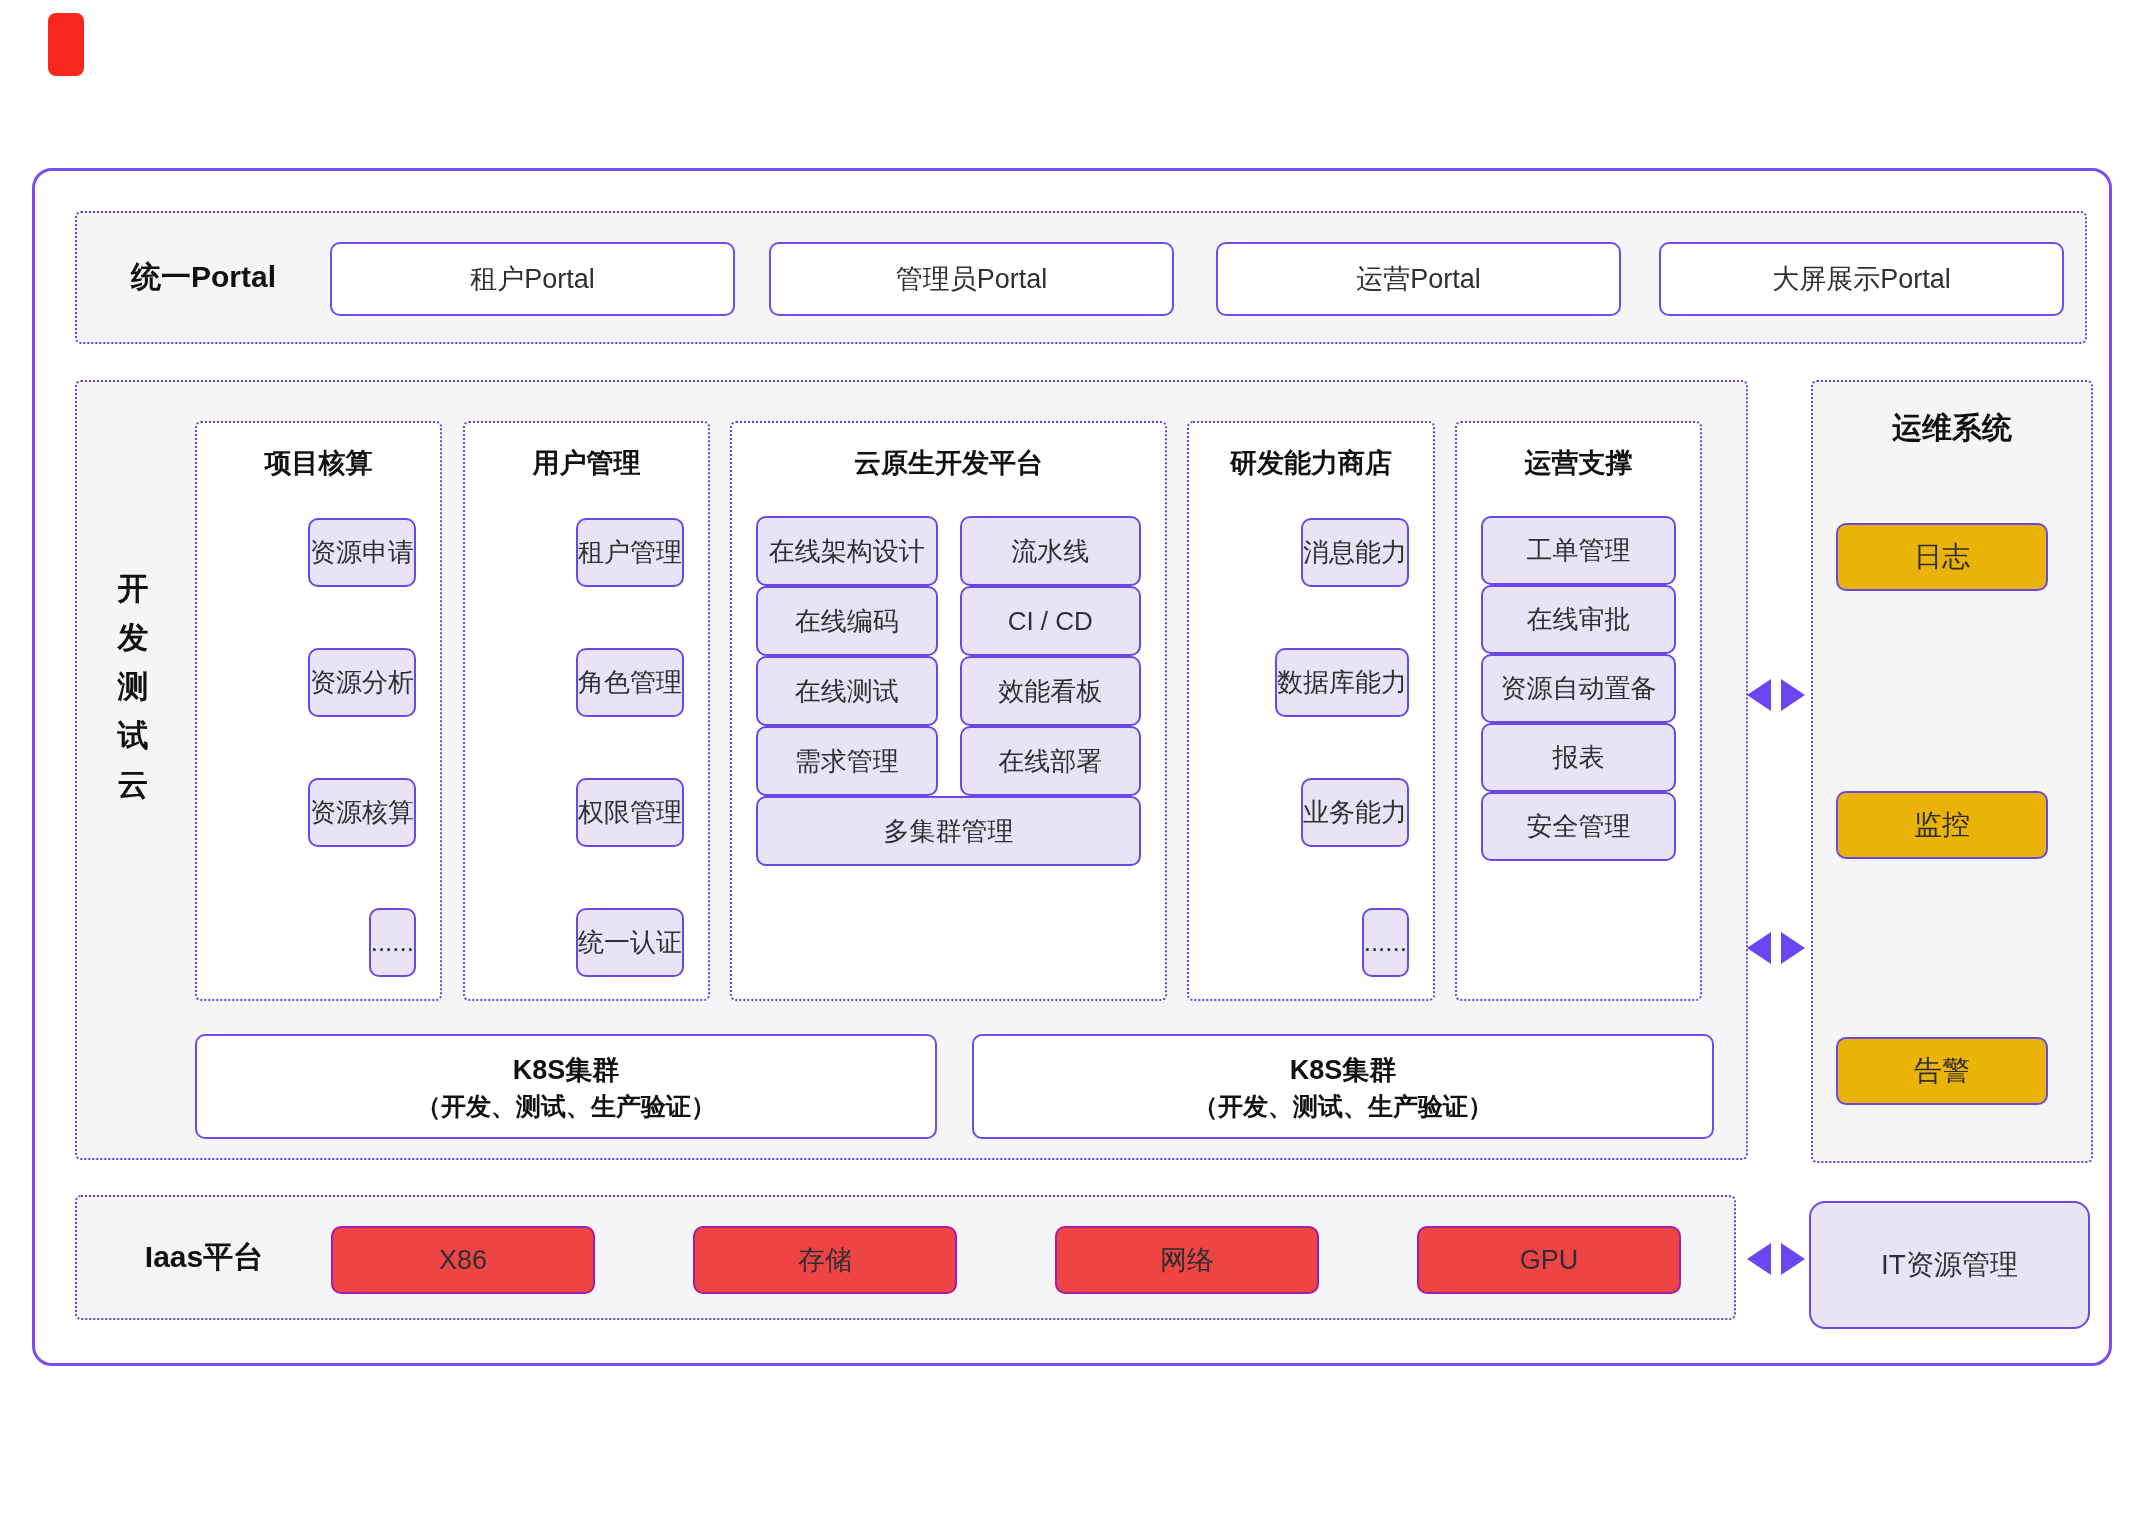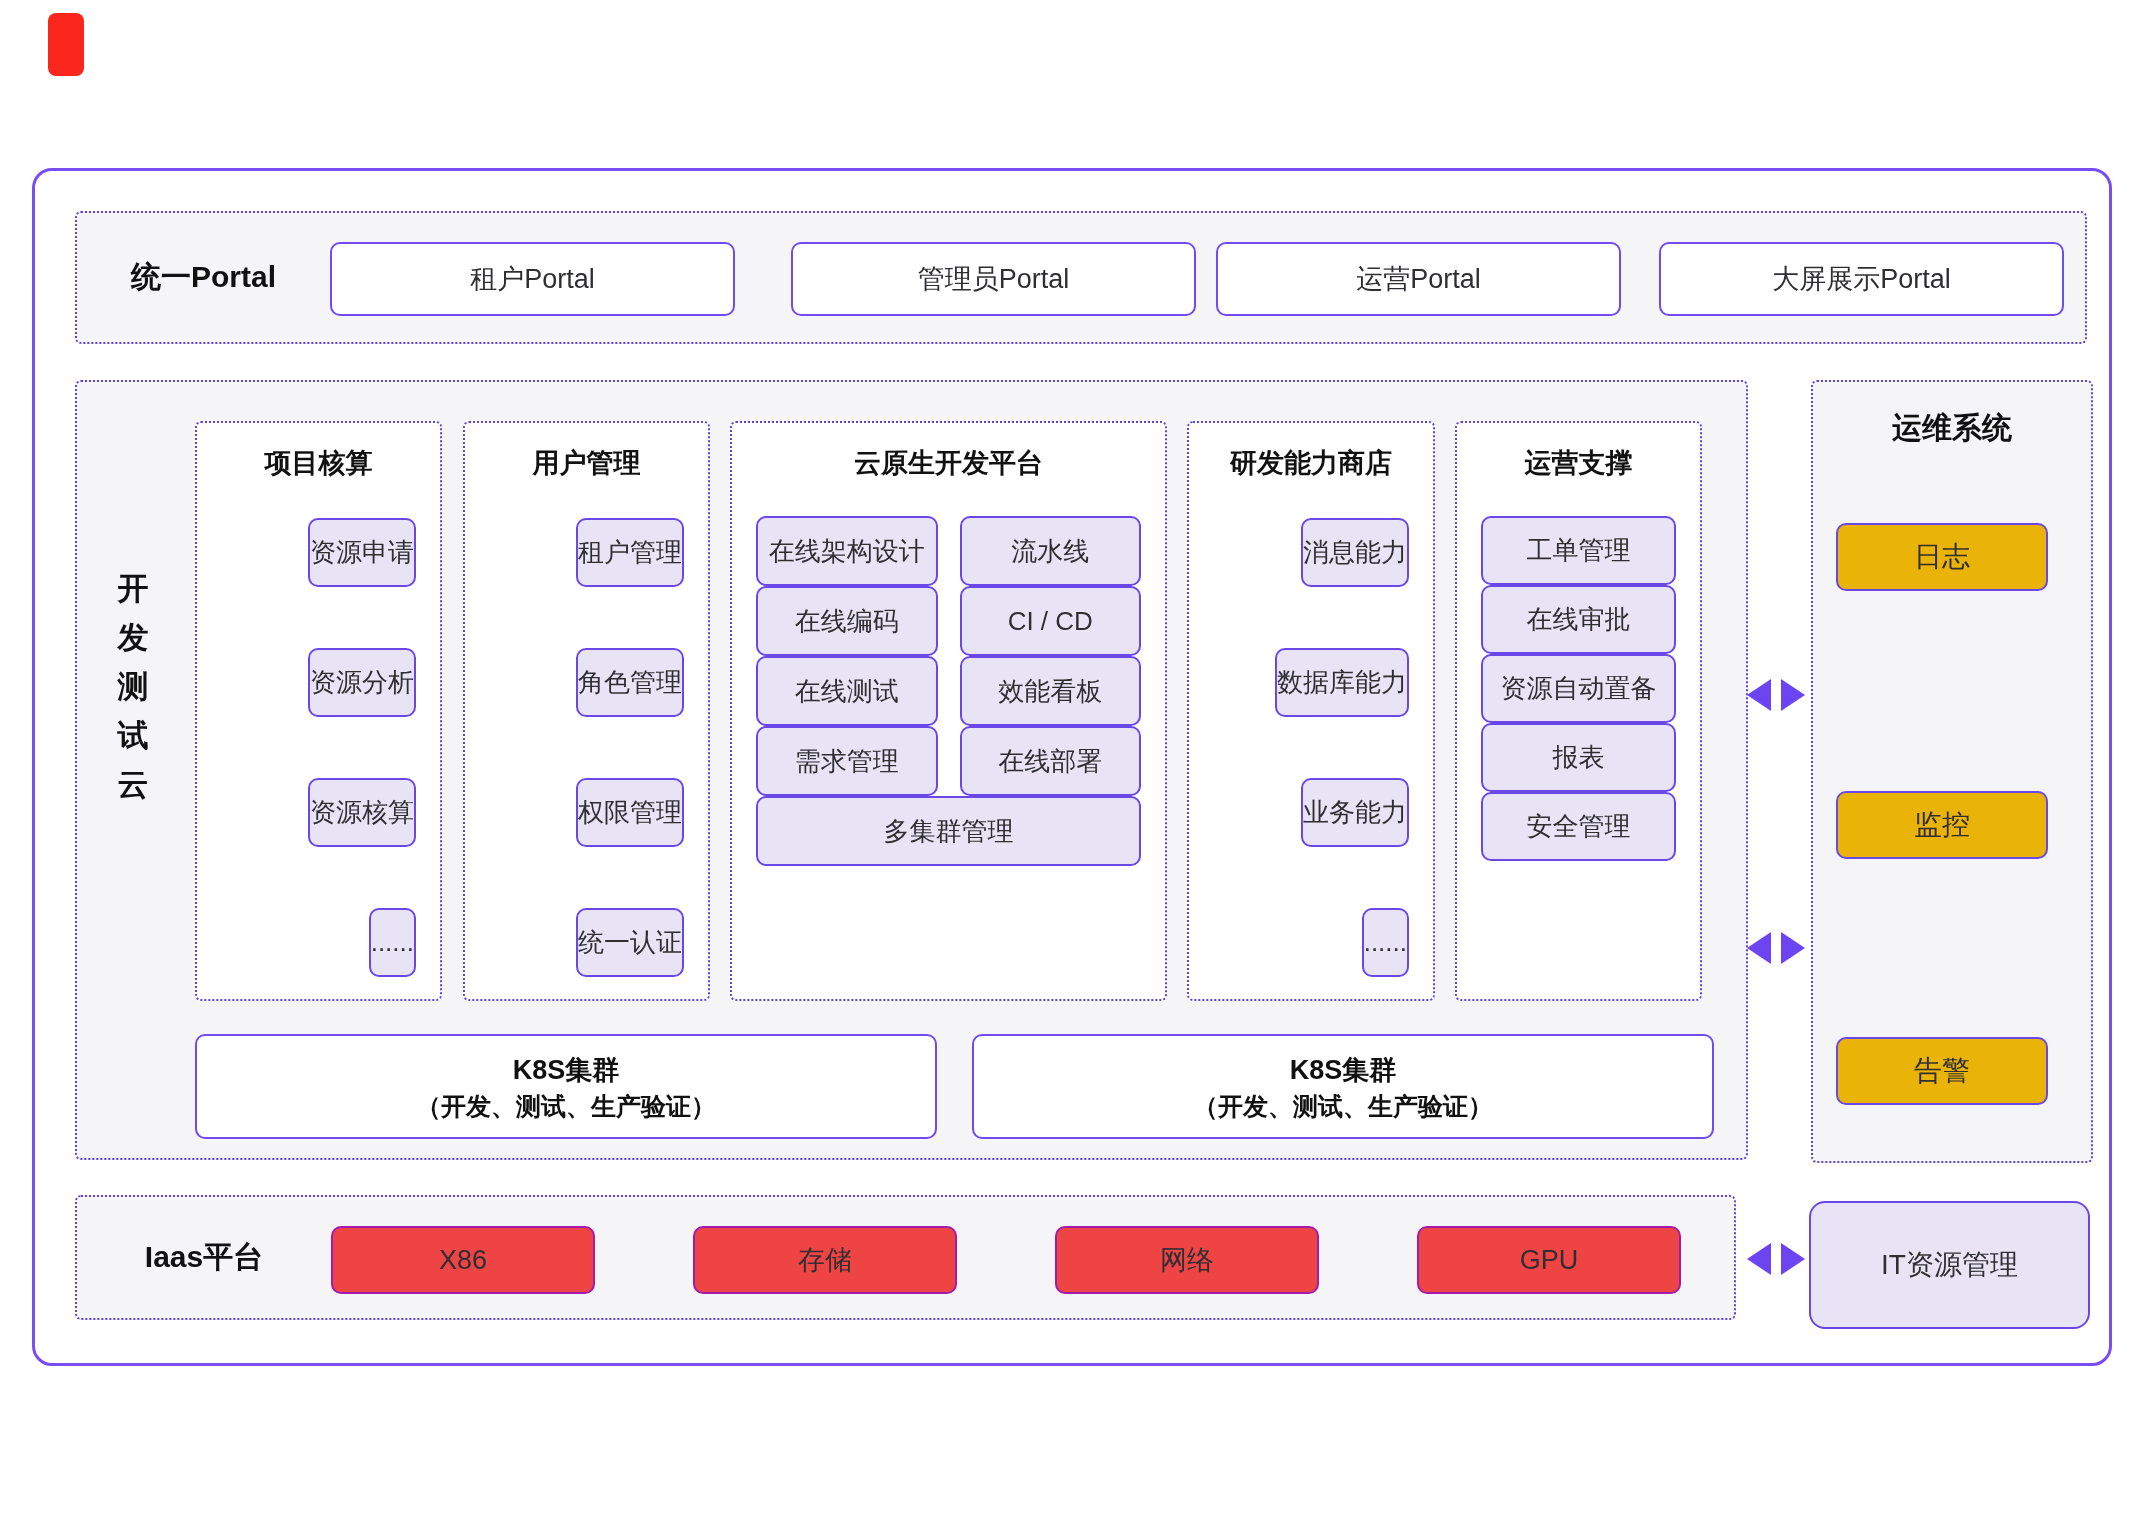--- a/index.html
+++ b/index.html
@@ -18,21 +18,21 @@
 
   
   .portal-section{left:40px;top:40px;width:2012px;height:133px;}
   .portal-title{position:absolute;left:0;top:0;width:253px;height:100%;
                 display:flex;align-items:center;justify-content:center;
                 font-size:30px;font-weight:bold;color:#111111;}
   .portal-box{position:absolute;top:29px;height:74px;width:405px;background:#ffffff;
               border:2px solid #6F4BF1;border-radius:10px;box-sizing:border-box;
               display:flex;align-items:center;justify-content:center;
               font-size:27px;color:#2F2F33;}
-  .pb0{left:253px;} .pb1{left:714px;} .pb2{left:1139px;} .pb3{left:1582px;}
+  .pb0{left:253px;} .pb1{left:692px;} .pb2{left:1139px;} .pb3{left:1582px;}
 
   
   .dev-section{left:40px;top:209px;width:1673px;height:780px;}
   .v-label{position:absolute;left:26px;top:182px;width:60px;text-align:center;
            font-size:31px;font-weight:bold;color:#111111;line-height:49px;}
   .col{position:absolute;top:39px;height:580px;background:#ffffff;
        border:2px dotted #5A43DF;border-radius:6px;box-sizing:border-box;}
   .c0{left:118px;width:247px;} .c1{left:386px;width:247px;}
   .c2{left:653px;width:437px;} .c3{left:1110px;width:248px;} .c4{left:1378px;width:247px;}
   .col-title{margin-top:22px;text-align:center;font-size:27px;font-weight:bold;color:#111111;font-family:Liberation Serif, serif;}

